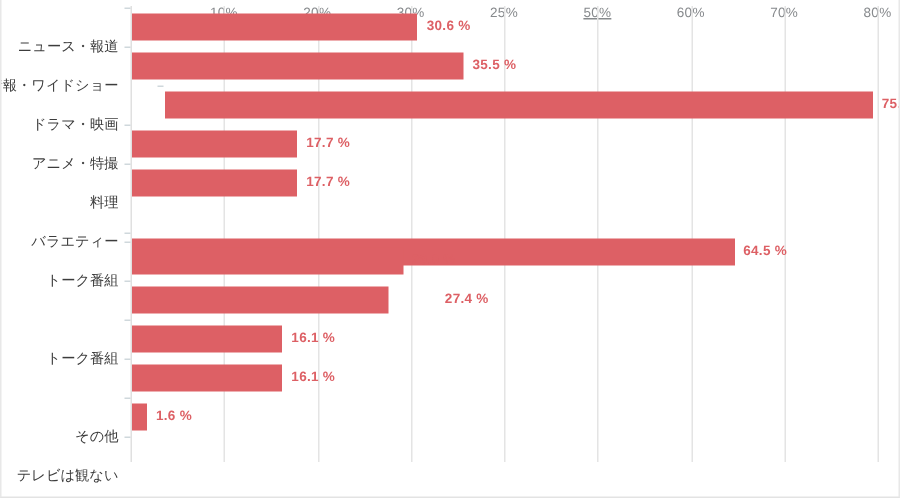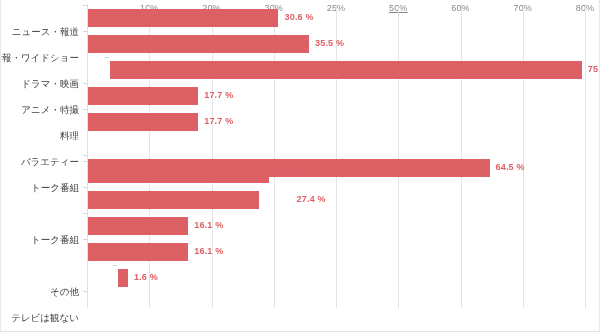--- a/index.html
+++ b/index.html
@@ -196,21 +196,21 @@
         <div class="row" style="top: 209px;">
           <div class="row-tick"></div>
           <div class="bar" style="width: 100.222px; background: rgb(221, 96, 101);"></div>
           <div class="bar-value" style="left: 107.222px; color: rgb(221, 96, 101);">16.1 %</div>
         </div>
         <div class="row" style="top: 235px;">
           <div class="row-tick"></div>
           <div class="bar" style="width: 100.222px; background: rgb(221, 96, 101);"></div>
           <div class="bar-value" style="left: 107.222px; color: rgb(221, 96, 101);">16.1 %</div>
         </div>
-        <div class="row" style="top: 261px; margin-left: 30px;">
+        <div class="row" style="top: 261px;">
           <div class="row-tick"></div>
           <div class="bar" style="width: 9.96px; background: rgb(221, 96, 101);"></div>
           <div class="bar-value" style="left: 16.96px; color: rgb(221, 96, 101);">1.6 %</div>
         </div>
         <div class="row" style="top: 287px;">
           <div class="row-tick"></div>
         </div>
       </div>
   </div>
 

